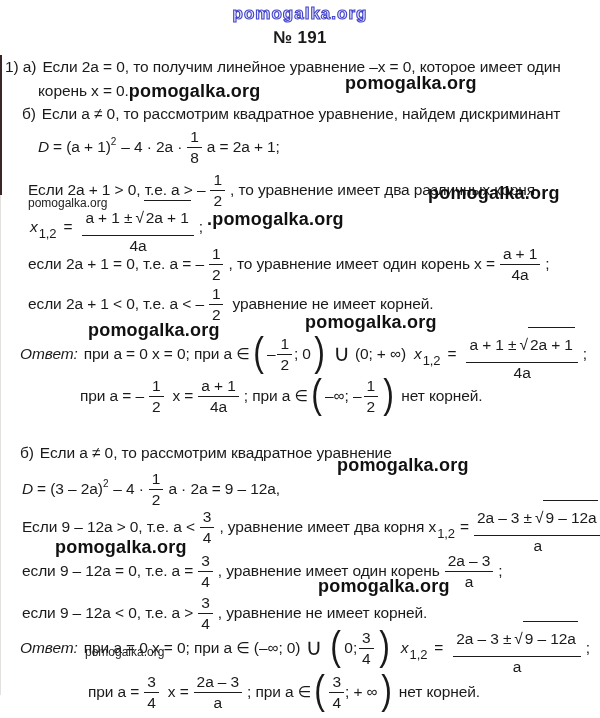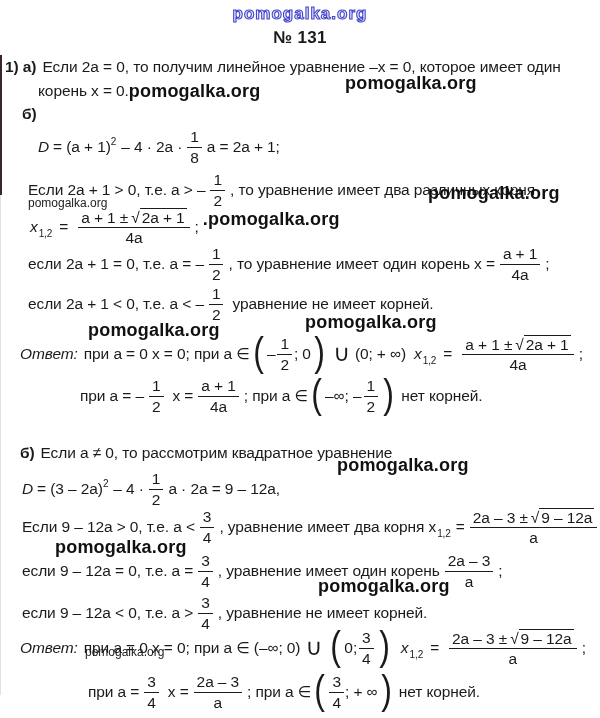--- a/index.html
+++ b/index.html
@@ -1,34 +1,34 @@
 <!DOCTYPE html>
 <html><head>
 <meta charset="utf-8">
 <style>
   html,body{margin:0;padding:0;background:#888;}
   .page{position:relative;width:600px;height:718px;background:#ffffff;overflow:hidden;
         font-family:"Liberation Sans", sans-serif;color:#1a1a1a;font-size:15.5px;letter-spacing:-0.1px;}
   .row{position:absolute;display:flex;align-items:center;white-space:nowrap;height:22px;}
   .tall{height:46px;}
   .center{left:0;right:0;justify-content:center;}
-  .bl{font-weight:bold;margin-right:6px;}
+  .bl{font-weight:normal;margin-right:6px;}
   .it{font-style:italic;}
   .itl{font-style:italic;margin-right:4px;}
   .m4{margin-left:4px;text-align:right;}
   .m8{margin-left:8px;}
   .sup{font-size:10px;position:relative;top:-6px;margin-right:1px;}
-  .sub{font-size:10px;position:relative;top:6px;margin:0 2px 0 1px;}
+  .sub{font-size:13px;position:relative;top:6px;margin:0 2px 0 1px;}
   .eq{margin:0 5px;}
   .frac{display:inline-flex;flex-direction:column;align-items:center;text-align:center;
         margin:0 5px;line-height:1.12;}
   .frac .num{border-bottom:1.4px solid #1b1b1b;padding:0 3px 1px;display:inline-flex;align-items:baseline;}
   .frac .den{padding-top:1px;}
   .sq{margin:0 0 0 3px;}
-  .rad{border-top:1.4px solid #1b1b1b;padding:0 2px;}
+  .rad{border-top:1.4px solid #1b1b1b;padding:8px 2px;}
   .bp{font-size:40px;font-weight:400;line-height:0.85;margin:0 2px;position:relative;top:-2px;
       transform:scaleX(0.8);display:inline-block;}
   .un{font-size:23px;margin:0 5px;position:relative;top:-1px;}
   .title{font-weight:bold;font-size:17px;letter-spacing:0.3px;}
   .wm-outline{font-weight:bold;font-size:17px;letter-spacing:1px;color:#e8e8fa;
               -webkit-text-stroke:1.1px #4343cc;}
   .wmb{position:absolute;font-weight:bold;font-size:18px;color:#111;letter-spacing:0.2px;white-space:nowrap;}
   .wmb-inline{font-weight:bold;font-size:18px;color:#111;letter-spacing:0.2px;}
   .wms{position:absolute;font-size:12px;color:#222;letter-spacing:0;white-space:nowrap;}
   .raised{position:relative;top:-8px;display:inline-flex;}
@@ -39,35 +39,36 @@
 <body>
 
 <div class="page">
   <div class="scan-edge"></div>
   <div class="scan-edge2"></div>
 
   <div class="row center" style="top:3px;">
     <span class="wm-outline">pomogalka.org</span>
   </div>
   <div class="row center" style="top:27px;">
-    <span class="title">№ 131</span>
+    <span class="title">№ 191</span>
   </div>
 
   <div class="row" style="top:56px;left:5px;">
     <span class="bl">1) а)</span>
     <span>Если 2a = 0, то получим линейное уравнение –x = 0, которое имеет один</span>
   </div>
   <div class="row" style="top:80px;left:38px;align-items:center;">
     <span>корень x = 0.</span>
     <span class="wmb-inline">pomogalka.org</span>
   </div>
   <span class="wmb" style="left:345px;top:73px;">pomogalka.org</span>
 
   <div class="row" style="top:103px;left:22px;">
     <span class="bl">б)</span>
+    <span>Если a ≠ 0, то рассмотрим квадратное уравнение, найдем дискриминант</span>
   </div>
 
   <div class="row tall" style="top:124px;left:38px;">
     <span class="itl">D</span>
     <span>= (a + 1)</span>
     <span class="sup">2</span>
     <span class="m4">– 4 · 2a ·</span>
     <span class="frac">
       <span class="num">1</span>
       <span class="den">8</span>

